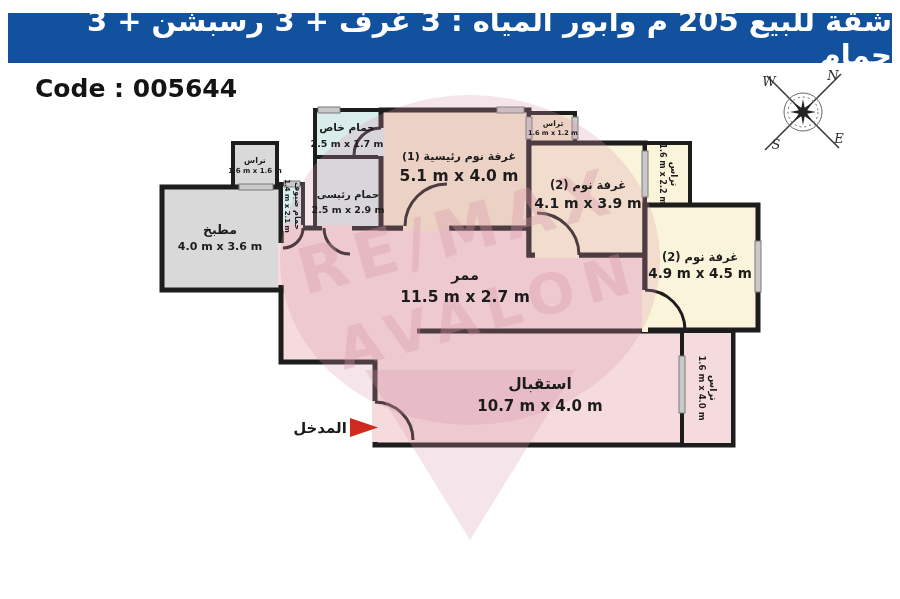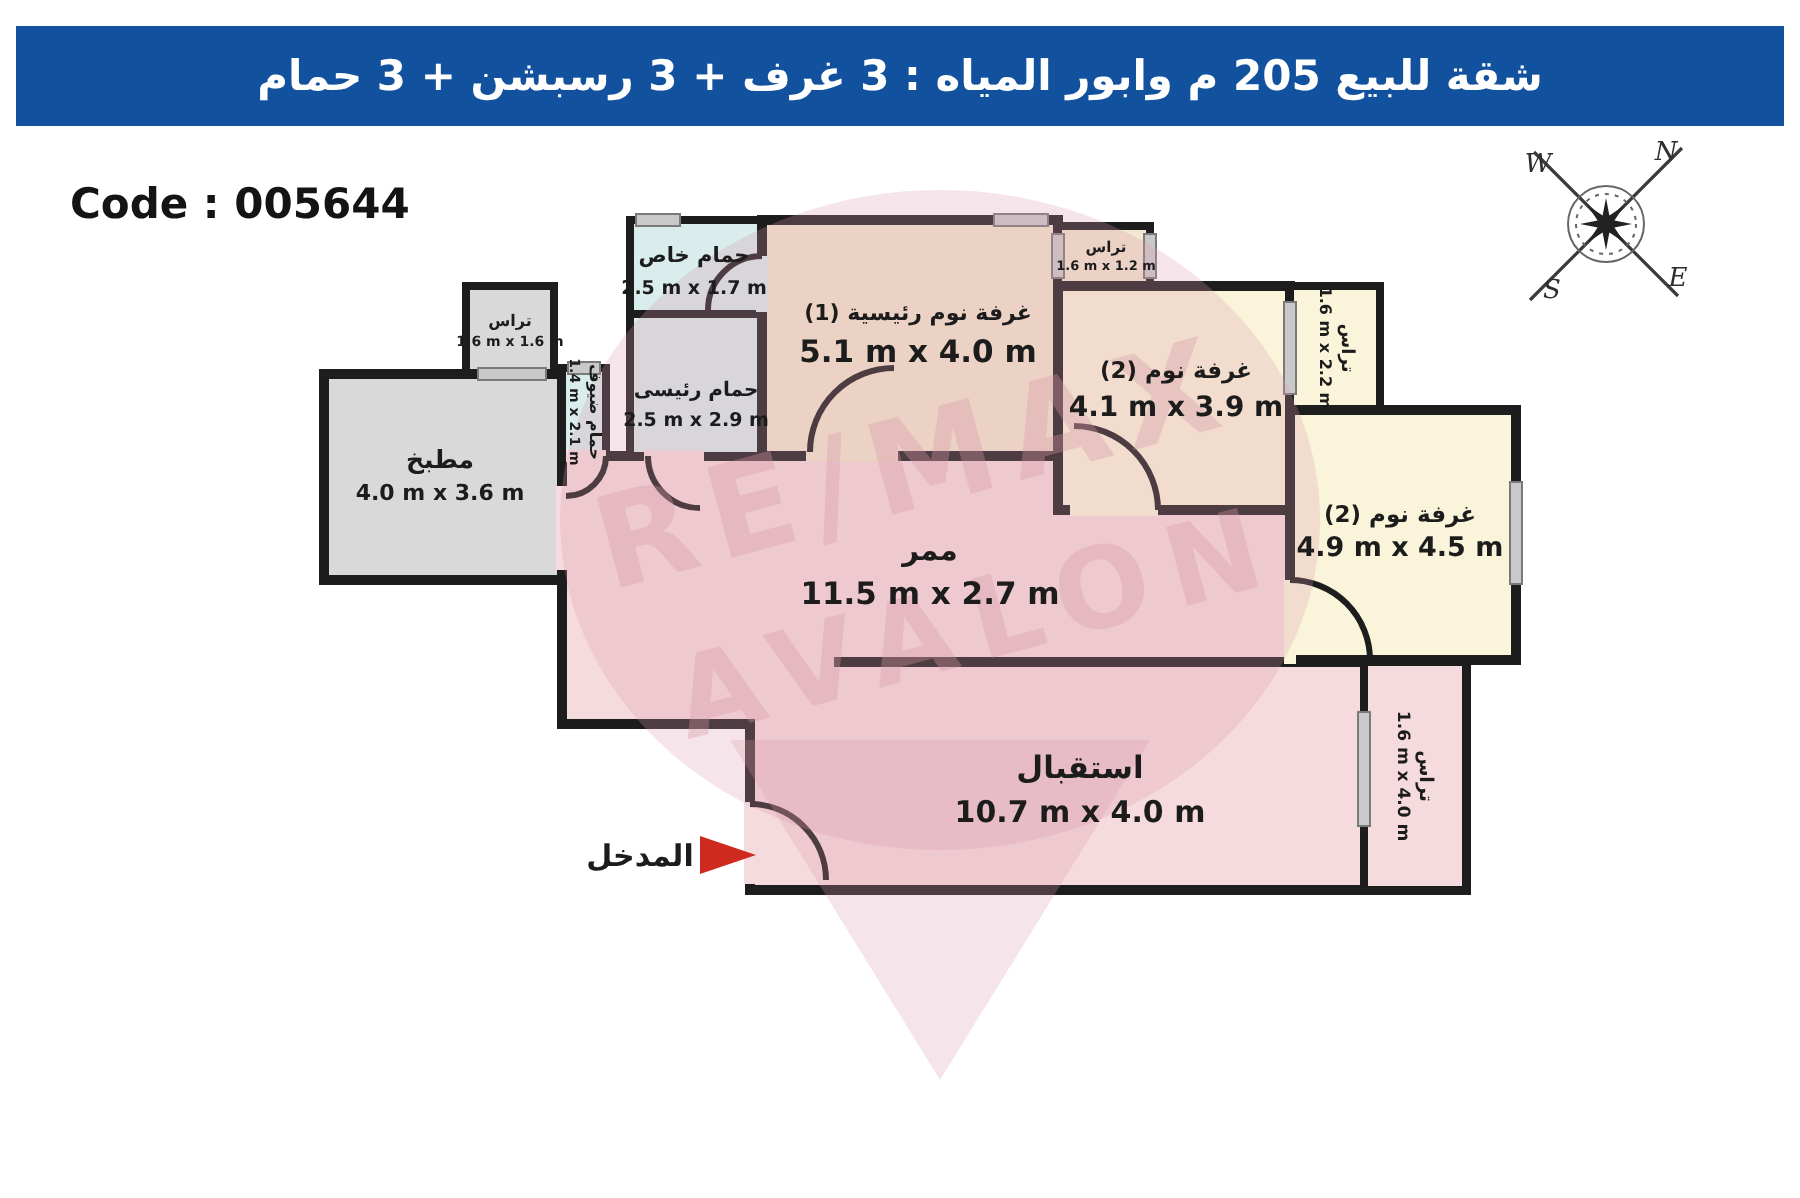--- a/index.html
+++ b/index.html
@@ -1,22 +1,22 @@
 <!DOCTYPE html>
 <html><head>
 <meta charset="utf-8">
 <style>
   html,body{margin:0;padding:0;background:#ffffff;}
   #stage{position:relative;width:900px;height:599px;background:#ffffff;overflow:hidden;
          font-family:"DejaVu Sans",sans-serif;}
   #header-bar{position:absolute;left:8px;top:13px;width:884px;height:50px;
               background:#11519d;display:flex;align-items:center;justify-content:center;}
-  #header-bar .title{color:#ffffff;font-size:21px;font-weight:bold;letter-spacing:.5px;
+  #header-bar .title{color:#ffffff;font-size:29px;font-weight:bold;letter-spacing:.5px;
                      font-family:"DejaVu Sans",sans-serif;}
-  #code-label{position:absolute;left:35px;top:90px;font-size:21px;font-weight:bold;color:#141414;}
+  #code-label{position:absolute;left:35px;top:74px;font-size:25px;font-weight:bold;color:#141414;}
   svg{position:absolute;left:0;top:0;}
   .room{stroke:#1d1d1d;stroke-width:5;stroke-linejoin:miter;}
   .w4{stroke-width:4;}
   .iwall{stroke:#1d1d1d;stroke-width:5;}
   .window{fill:#c9c9c9;stroke:#7a7a7a;stroke-width:1;}
   .door{fill:none;stroke:#1d1d1d;stroke-width:3;}
   .lbl{font-family:"DejaVu Sans",sans-serif;font-weight:bold;fill:#1c1c1c;text-anchor:middle;}
   .wm-shape{opacity:0.26;}
   .wm-text{font-family:"DejaVu Sans",sans-serif;font-weight:bold;text-anchor:middle;opacity:0.34;}
   .compass-line{stroke:#3a3a3a;stroke-width:1.6;}

